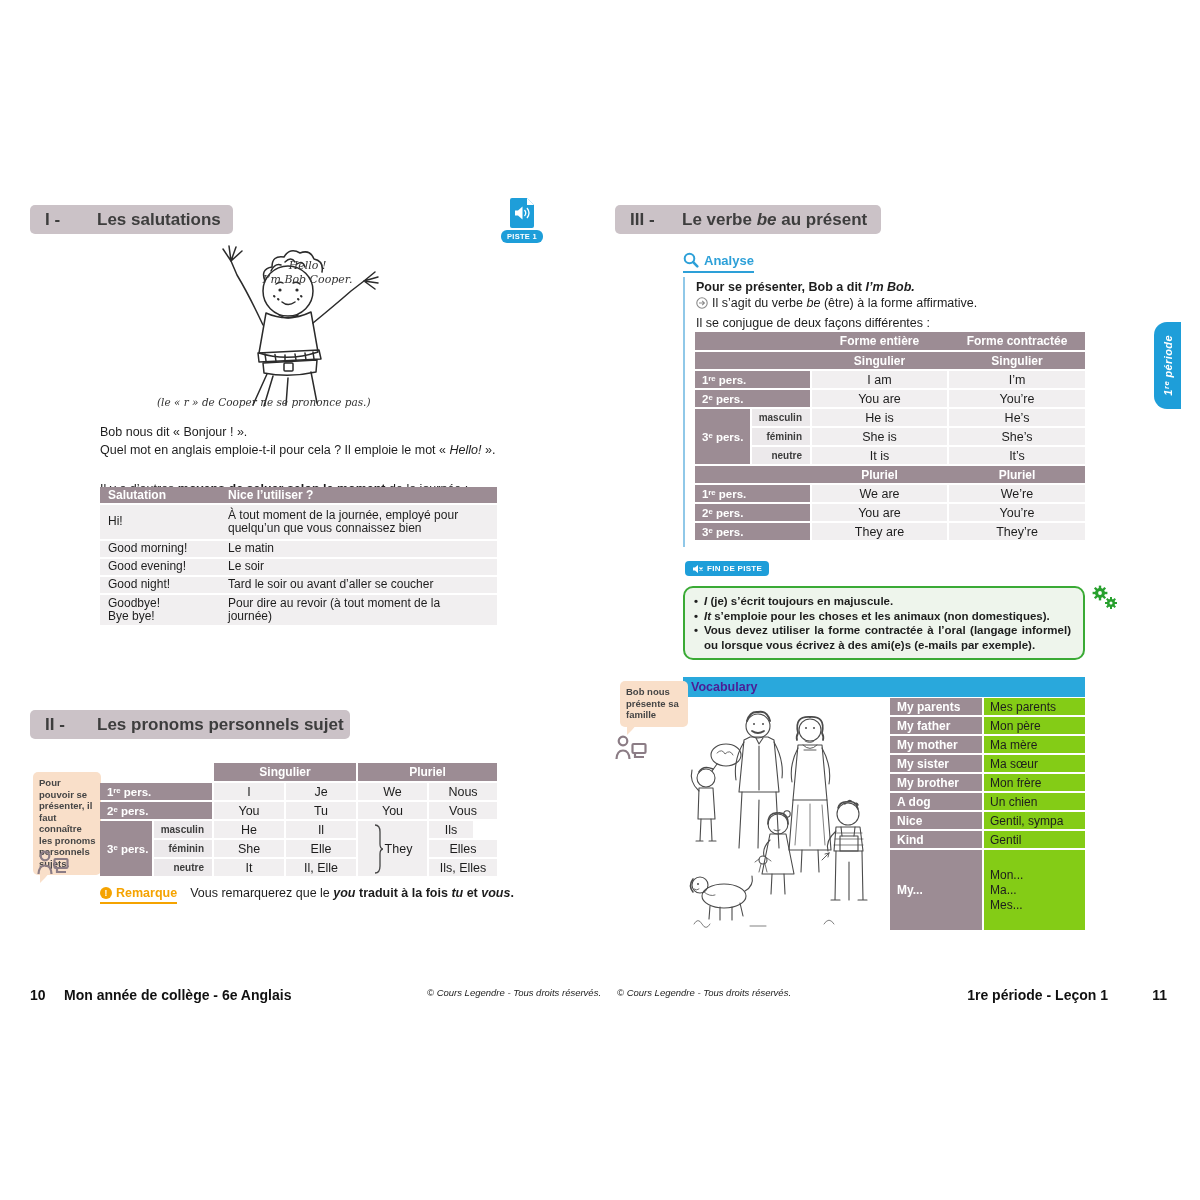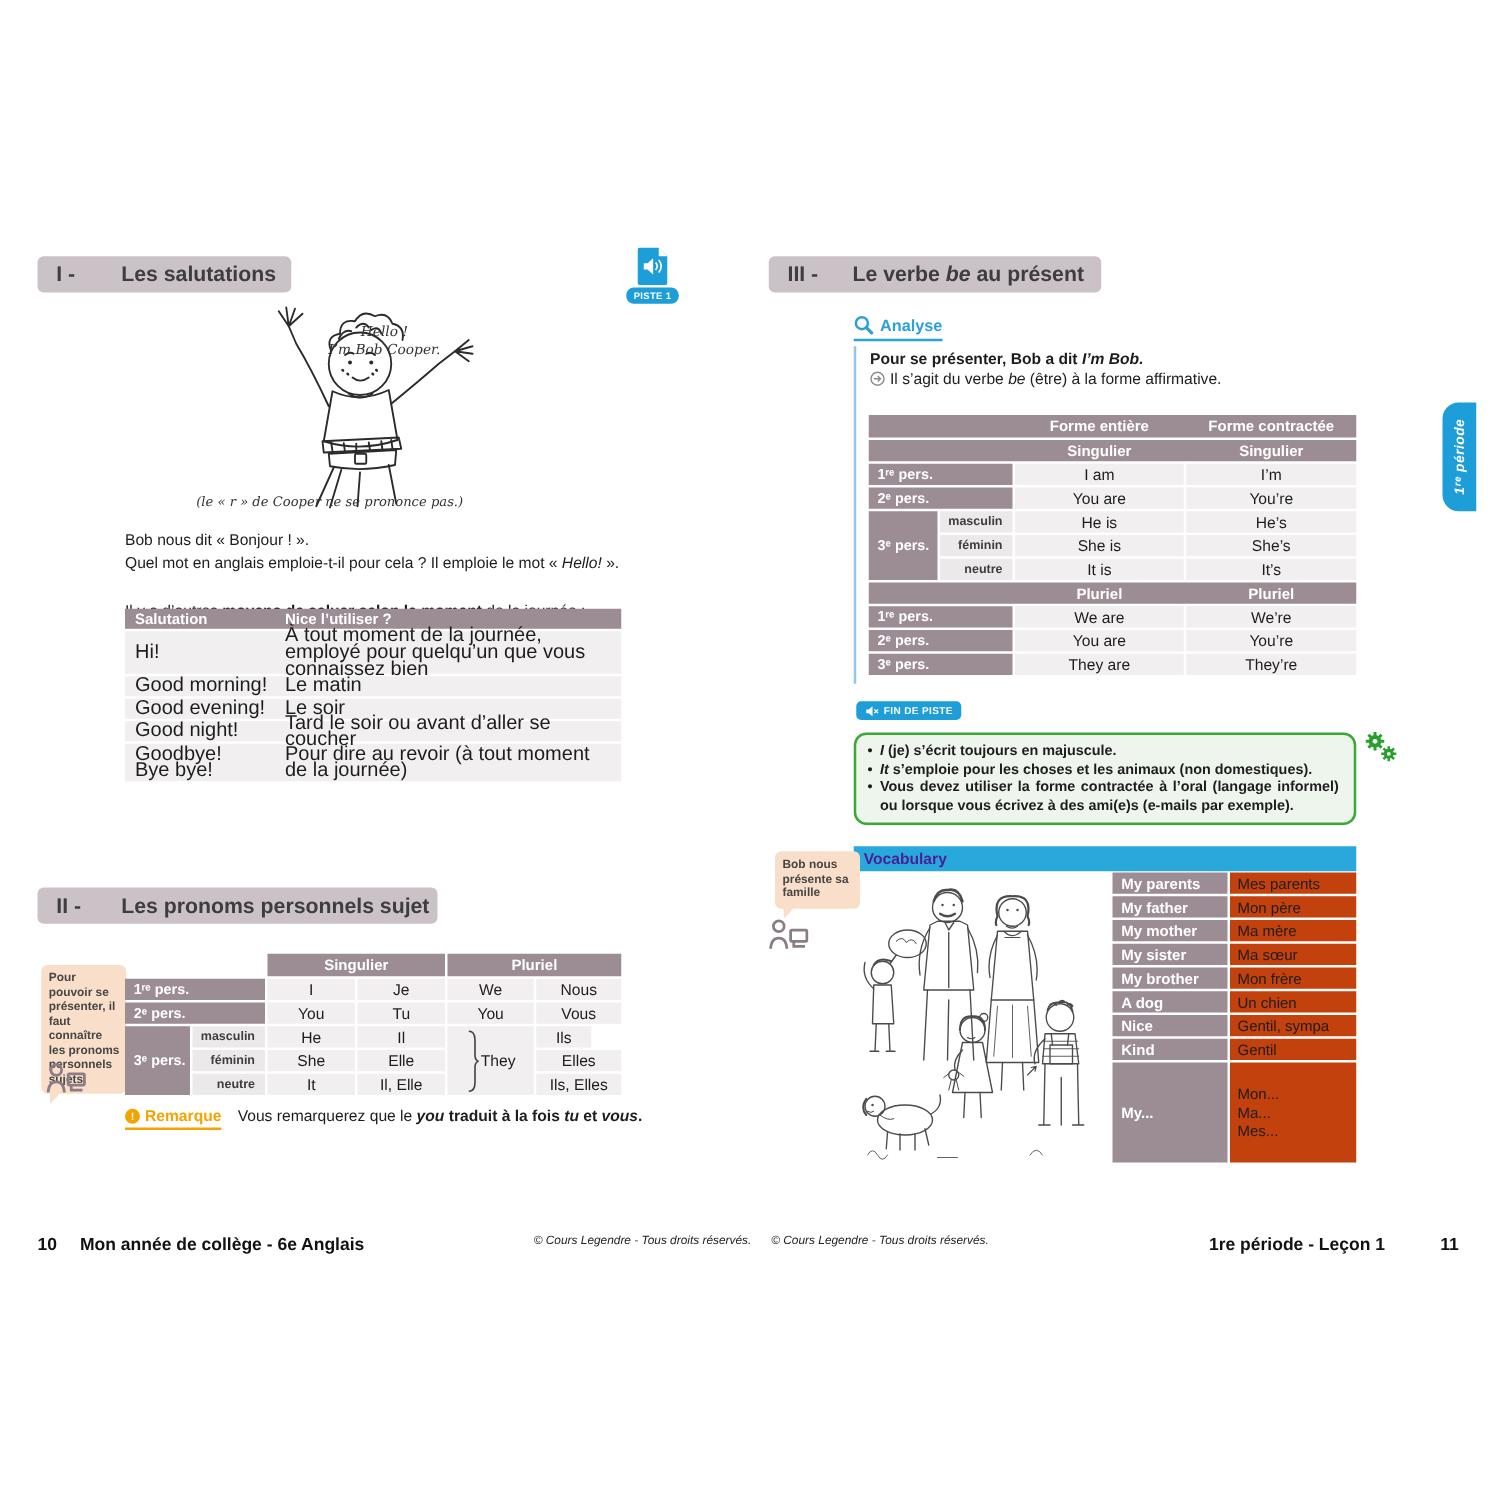--- a/index.html
+++ b/index.html
@@ -23,21 +23,21 @@
 
   .speech{font-family:"DejaVu Serif","Liberation Serif",serif;font-style:italic;font-size:11px;
           color:#333;text-align:center;line-height:14px;}
   .caption{font-family:"DejaVu Serif","Liberation Serif",serif;font-style:italic;font-size:10.5px;color:#333;}
 
   .body-text{font-size:12.5px;line-height:18px;}
 
   
   .st-head{display:flex;background:#9c8c94;color:#fff;font-weight:bold;height:16px;
            align-items:center;font-size:12px;}
-  .st-row{display:flex;background:#f1eff0;margin-top:2px;align-items:center;font-size:16px;line-height:13.5px;}
+  .st-row{display:flex;background:#f1eff0;margin-top:2px;align-items:center;font-size:12px;line-height:13.5px;}
   .st-c1{width:124px;padding-left:8px;box-sizing:border-box;flex-shrink:0;}
   .st-c2{flex:1;padding-left:4px;padding-right:10px;}
   .pre{white-space:pre-line;}
 
   
   .m-label{background:#9c8c94;color:#fff;font-weight:bold;font-size:11.5px;display:flex;
            align-items:center;padding-left:7px;box-sizing:border-box;flex-shrink:0;}
   .m-val{background:#f1eff0;display:flex;align-items:center;justify-content:center;
          font-size:12.5px;flex-shrink:0;}
   .m-sub{background:#ece9eb;display:flex;align-items:center;justify-content:flex-end;
@@ -76,21 +76,21 @@
         box-sizing:border-box;padding:6px 12px 6px 9px;font-size:11.5px;font-weight:bold;line-height:14.5px;}
   .gb-row{display:flex;}
   .gb-dot{width:10px;flex-shrink:0;}
   .gb-just{text-align:justify;}
 
   .vocab-bar{position:absolute;background:#29a8dc;color:#4c1d95;font-weight:bold;font-size:12.5px;
         height:20px;display:flex;align-items:center;padding-left:8px;box-sizing:border-box;}
 
   .vt-en{width:92px;background:#9c8c94;color:#fff;font-weight:bold;font-size:12px;padding-left:7px;
         display:flex;align-items:center;box-sizing:border-box;flex-shrink:0;}
-  .vt-fr{width:101px;background:#c2410c;font-size:12px;padding-left:6px;display:flex;align-items:center;
+  .vt-fr{width:101px;background:#84cc16;font-size:12px;padding-left:6px;display:flex;align-items:center;
         box-sizing:border-box;flex-shrink:0;}
 
   .footer{position:absolute;font-size:14px;font-weight:bold;color:#111;white-space:nowrap;}
   .footer-c{position:absolute;font-size:9.5px;font-style:italic;color:#222;white-space:nowrap;}
 
   .side-tab{position:absolute;left:1154px;top:322px;width:27px;height:87px;background:#1e9ed9;
         border-radius:13px 0 0 13px;display:flex;align-items:center;justify-content:center;}
   .side-tab span{writing-mode:vertical-rl;transform:rotate(180deg);color:#fff;font-size:11px;
         font-weight:bold;font-style:italic;letter-spacing:.4px;}
 </style>
@@ -279,20 +279,21 @@
   <div class="abs an-line b" style="left:696px;top:279px;width:390px">
     <span>Pour se présenter, Bob a dit </span><span class="bit">I’m Bob.</span>
   </div>
   <div class="abs an-line" style="left:696px;top:295px;width:390px;display:flex;align-items:center;gap:4px">
     <svg width="12" height="12" viewBox="0 0 12 12">
       <circle cx="6" cy="6" r="5.2" fill="none" stroke="#8a8a8a" stroke-width="1.1"></circle>
       <path d="M3,6 h5 M6.2,3.8 L8.4,6 L6.2,8.2" stroke="#8a8a8a" stroke-width="1.1" fill="none"></path>
     </svg>
     <span><span>Il s’agit du verbe </span><span class="it">be</span><span> (être) à la forme affirmative.</span></span>
   </div>
+  <div class="abs an-line" style="left:696px;top:315px;width:390px">Il se conjugue de deux façons différentes :</div>
 
   <div class="abs" style="left:695px;top:332px;width:390px">
     <div class="m-band" style="height:18px">
       <div style="width:117px"></div>
       <div class="bandcell" style="width:135px">Forme entière</div>
       <div style="width:2px"></div>
       <div class="bandcell" style="width:136px">Forme contractée</div>
     </div>
     <div class="m-band" style="height:17px;margin-top:2px">
       <div style="width:117px"></div>

